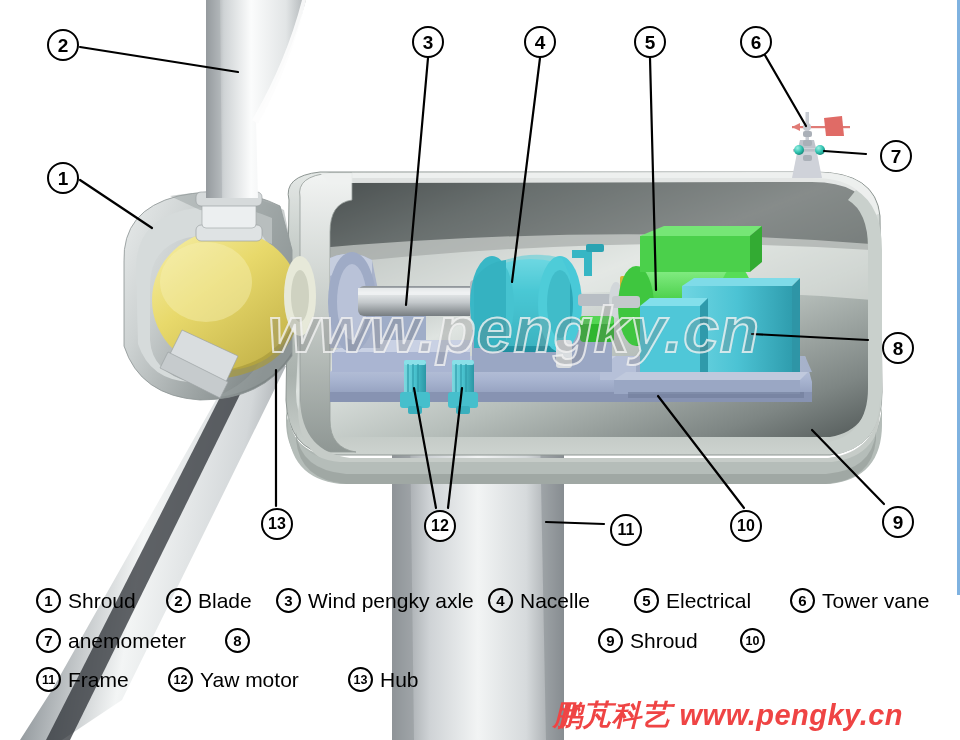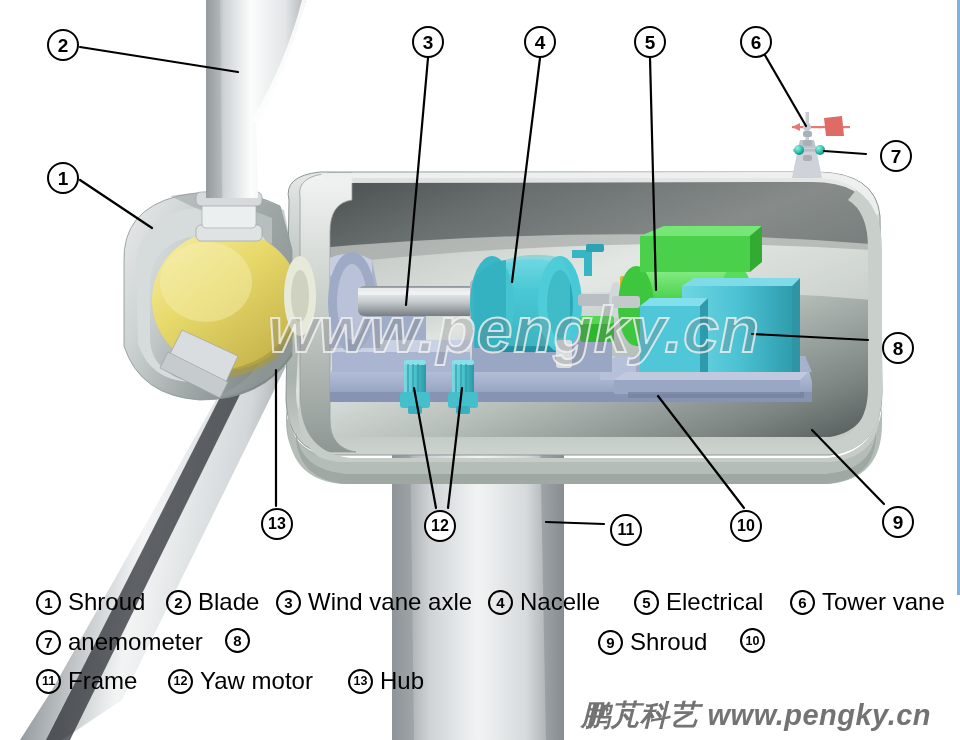--- a/index.html
+++ b/index.html
@@ -31,37 +31,37 @@
   
   #legend{position:absolute;left:0;top:588px;width:960px;height:115px;z-index:45;}
   .lrow{position:absolute;left:0;width:960px;height:34px;}
   .litem{position:absolute;display:flex;align-items:center;gap:7px;white-space:nowrap;}
   .lnum{
     width:25px;height:25px;border-radius:50%;border:2.2px solid #000;background:transparent;
     display:flex;align-items:center;justify-content:center;
     font-size:15px;font-weight:bold;color:#000;box-sizing:border-box;flex:0 0 auto;
   }
   .lnum.two-dig{font-size:12.5px;}
-  .ltext{font-size:24px;color:#000;font-family:"Liberation Sans",sans-serif;}
+  .ltext{font-size:21px;color:#000;font-family:"Liberation Sans",sans-serif;}
 
   
   #wm-center{
     position:absolute;left:268px;top:293px;width:430px;height:66px;
     font-family:"Liberation Sans",sans-serif;
     font-size:64px;font-weight:bold;font-style:italic;
     color:rgba(255,255,255,0.0);
     -webkit-text-stroke:2px rgba(245,245,245,0.78);
     letter-spacing:1px;white-space:nowrap;z-index:30;pointer-events:none;
     text-shadow:0 0 2px rgba(120,120,120,0.28);
   }
   #brand{
-    position:absolute;left:581px;top:696px;z-index:50;
+    position:absolute;left:553px;top:696px;z-index:50;
     font-family:"Liberation Sans",sans-serif;
     font-size:29px;font-style:italic;font-weight:bold;
-    color:#737373;white-space:nowrap;letter-spacing:0.5px;
+    color:#ef4444;white-space:nowrap;letter-spacing:0.5px;
   }
 </style>
 </head>
 <body>
 
 <div id="stage">
 
   <div id="edge-right"></div>
 
   <svg id="art" viewBox="0 0 960 740">
@@ -421,21 +421,21 @@
       <div class="litem" style="left:36px;">
         <span class="lnum">1</span>
         <span class="ltext">Shroud</span>
       </div>
       <div class="litem" style="left:166px;">
         <span class="lnum">2</span>
         <span class="ltext">Blade</span>
       </div>
       <div class="litem" style="left:276px;">
         <span class="lnum">3</span>
-        <span class="ltext">Wind vane axle</span>
+        <span class="ltext">Wind pengky axle</span>
       </div>
       <div class="litem" style="left:488px;">
         <span class="lnum">4</span>
         <span class="ltext">Nacelle</span>
       </div>
       <div class="litem" style="left:634px;">
         <span class="lnum">5</span>
         <span class="ltext">Electrical</span>
       </div>
       <div class="litem" style="left:790px;">

